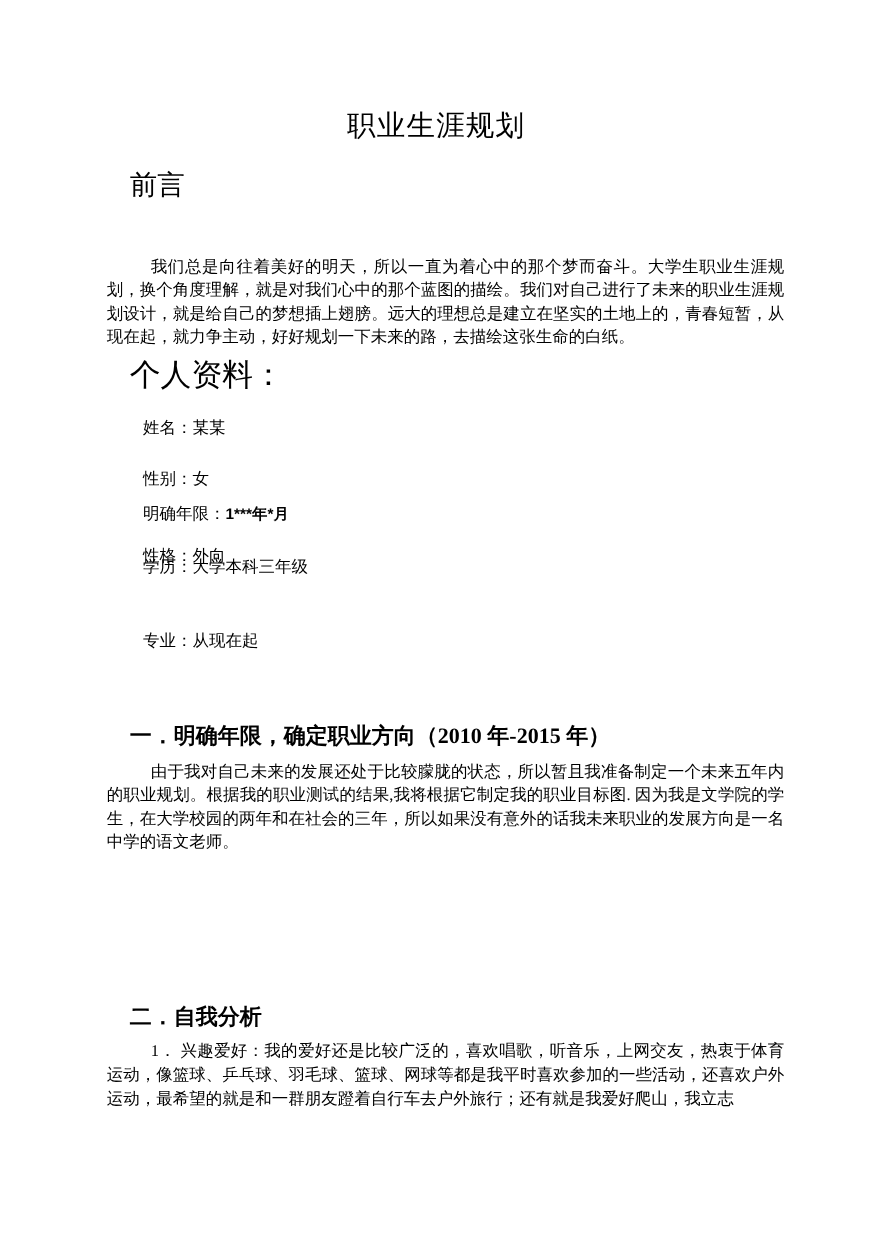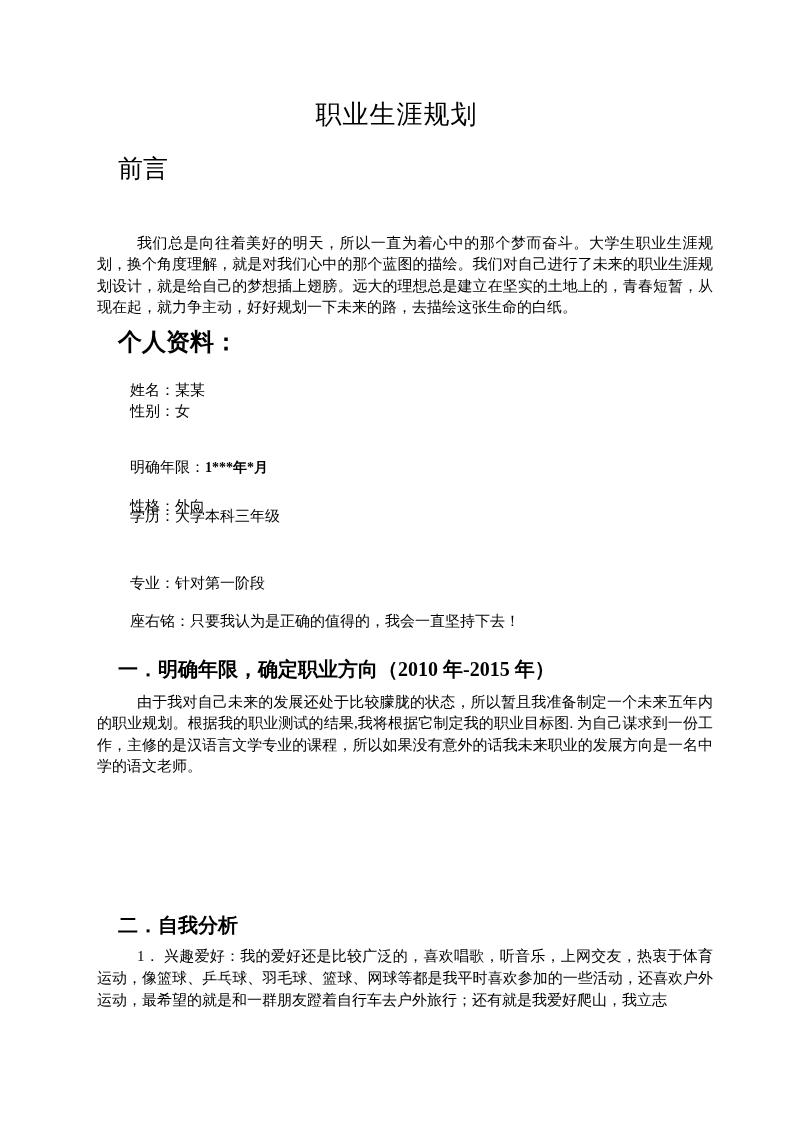--- a/index.html
+++ b/index.html
@@ -46,35 +46,35 @@
   }
   .body-para p {
     margin: 0;
     text-indent: 40px;
   }
   #preface-text { top: 205px; margin-top: 28px; }
   .h-personal {
     position: absolute;
     top: 329px;
     left: 118px;
-    font-size: 24px;
+    font-size: 28px;
     line-height: 26px;
-    font-weight: 700;
+    font-weight: 400;
     text-align: right;
   }
   .info-line {
     position: absolute;
     left: 118px;
     font-size: 15px;
     line-height: 21px;
     white-space: nowrap;
     margin-left: 12px;
   }
   .info-line .latin-val {
-    font-family: Liberation Serif, serif;
+    font-family: Liberation Sans, sans-serif;
     font-weight: 600;
     font-size: 14px;
   }
   .section-heading {
     position: absolute;
     left: 118px;
     font-size: 20px;
     line-height: 26px;
     font-weight: 700;
     white-space: nowrap;
@@ -95,38 +95,37 @@
   <div class="h-preface">前言</div>
 
   <div class="body-para" id="preface-text">
     <p>我们总是向往着美好的明天，所以一直为着心中的那个梦而奋斗。大学生职业生涯规划，换个角度理解，就是对我们心中的那个蓝图的描绘。我们对自己进行了未来的职业生涯规划设计，就是给自己的梦想插上翅膀。远大的理想总是建立在坚实的土地上的，青春短暂，从现在起，就力争主动，好好规划一下未来的路，去描绘这张生命的白纸。</p>
   </div>
 
   <div class="h-personal">个人资料：</div>
 
   <div class="info-line" style="top:380px">姓名：某某</div>
 
-  <div class="info-line" style="top:401px">性别：女</div>
+  <div class="info-line" style="top:426px">性别：女</div>
 
   <div class="info-line" style="top:457px">
     <span>明确年限：</span><span class="latin-val">1***年*月</span>
   </div>
 
   <div class="info-line" style="top:496px">性格：外向</div>
 
   <div class="info-line" style="top:506px">学历：大学本科三年级</div>
 
-  <div class="info-line" style="top:573px">专业：针对第一阶段</div>
+  <div class="info-line" style="top:573px">专业：从现在起</div>
 
-  <div class="info-line" style="top:611px">座右铭：只要我认为是正确的值得的，我会一直坚持下去！</div>
 
   <div class="section-heading" id="s1-heading">一．明确年限，确定职业方向（2010 年-2015 年）</div>
 
   <div class="body-para" id="s1-body">
-    <p>由于我对自己未来的发展还处于比较朦胧的状态，所以暂且我准备制定一个未来五年内的职业规划。根据我的职业测试的结果,我将根据它制定我的职业目标图. 为自己谋求到一份工作，主修的是汉语言文学专业的课程，所以如果没有意外的话我未来职业的发展方向是一名中学的语文老师。</p>
+    <p>由于我对自己未来的发展还处于比较朦胧的状态，所以暂且我准备制定一个未来五年内的职业规划。根据我的职业测试的结果,我将根据它制定我的职业目标图. 因为我是文学院的学生，在大学校园的两年和在社会的三年，所以如果没有意外的话我未来职业的发展方向是一名中学的语文老师。</p>
   </div>
 
   <div class="section-heading" id="s2-heading">二．自我分析</div>
 
   <div class="body-para" id="s2-body">
     <p>1． 兴趣爱好：我的爱好还是比较广泛的，喜欢唱歌，听音乐，上网交友，热衷于体育运动，像篮球、乒乓球、羽毛球、篮球、网球等都是我平时喜欢参加的一些活动，还喜欢户外运动，最希望的就是和一群朋友蹬着自行车去户外旅行；还有就是我爱好爬山，我立志</p>
   </div>
 
 </div>
 

